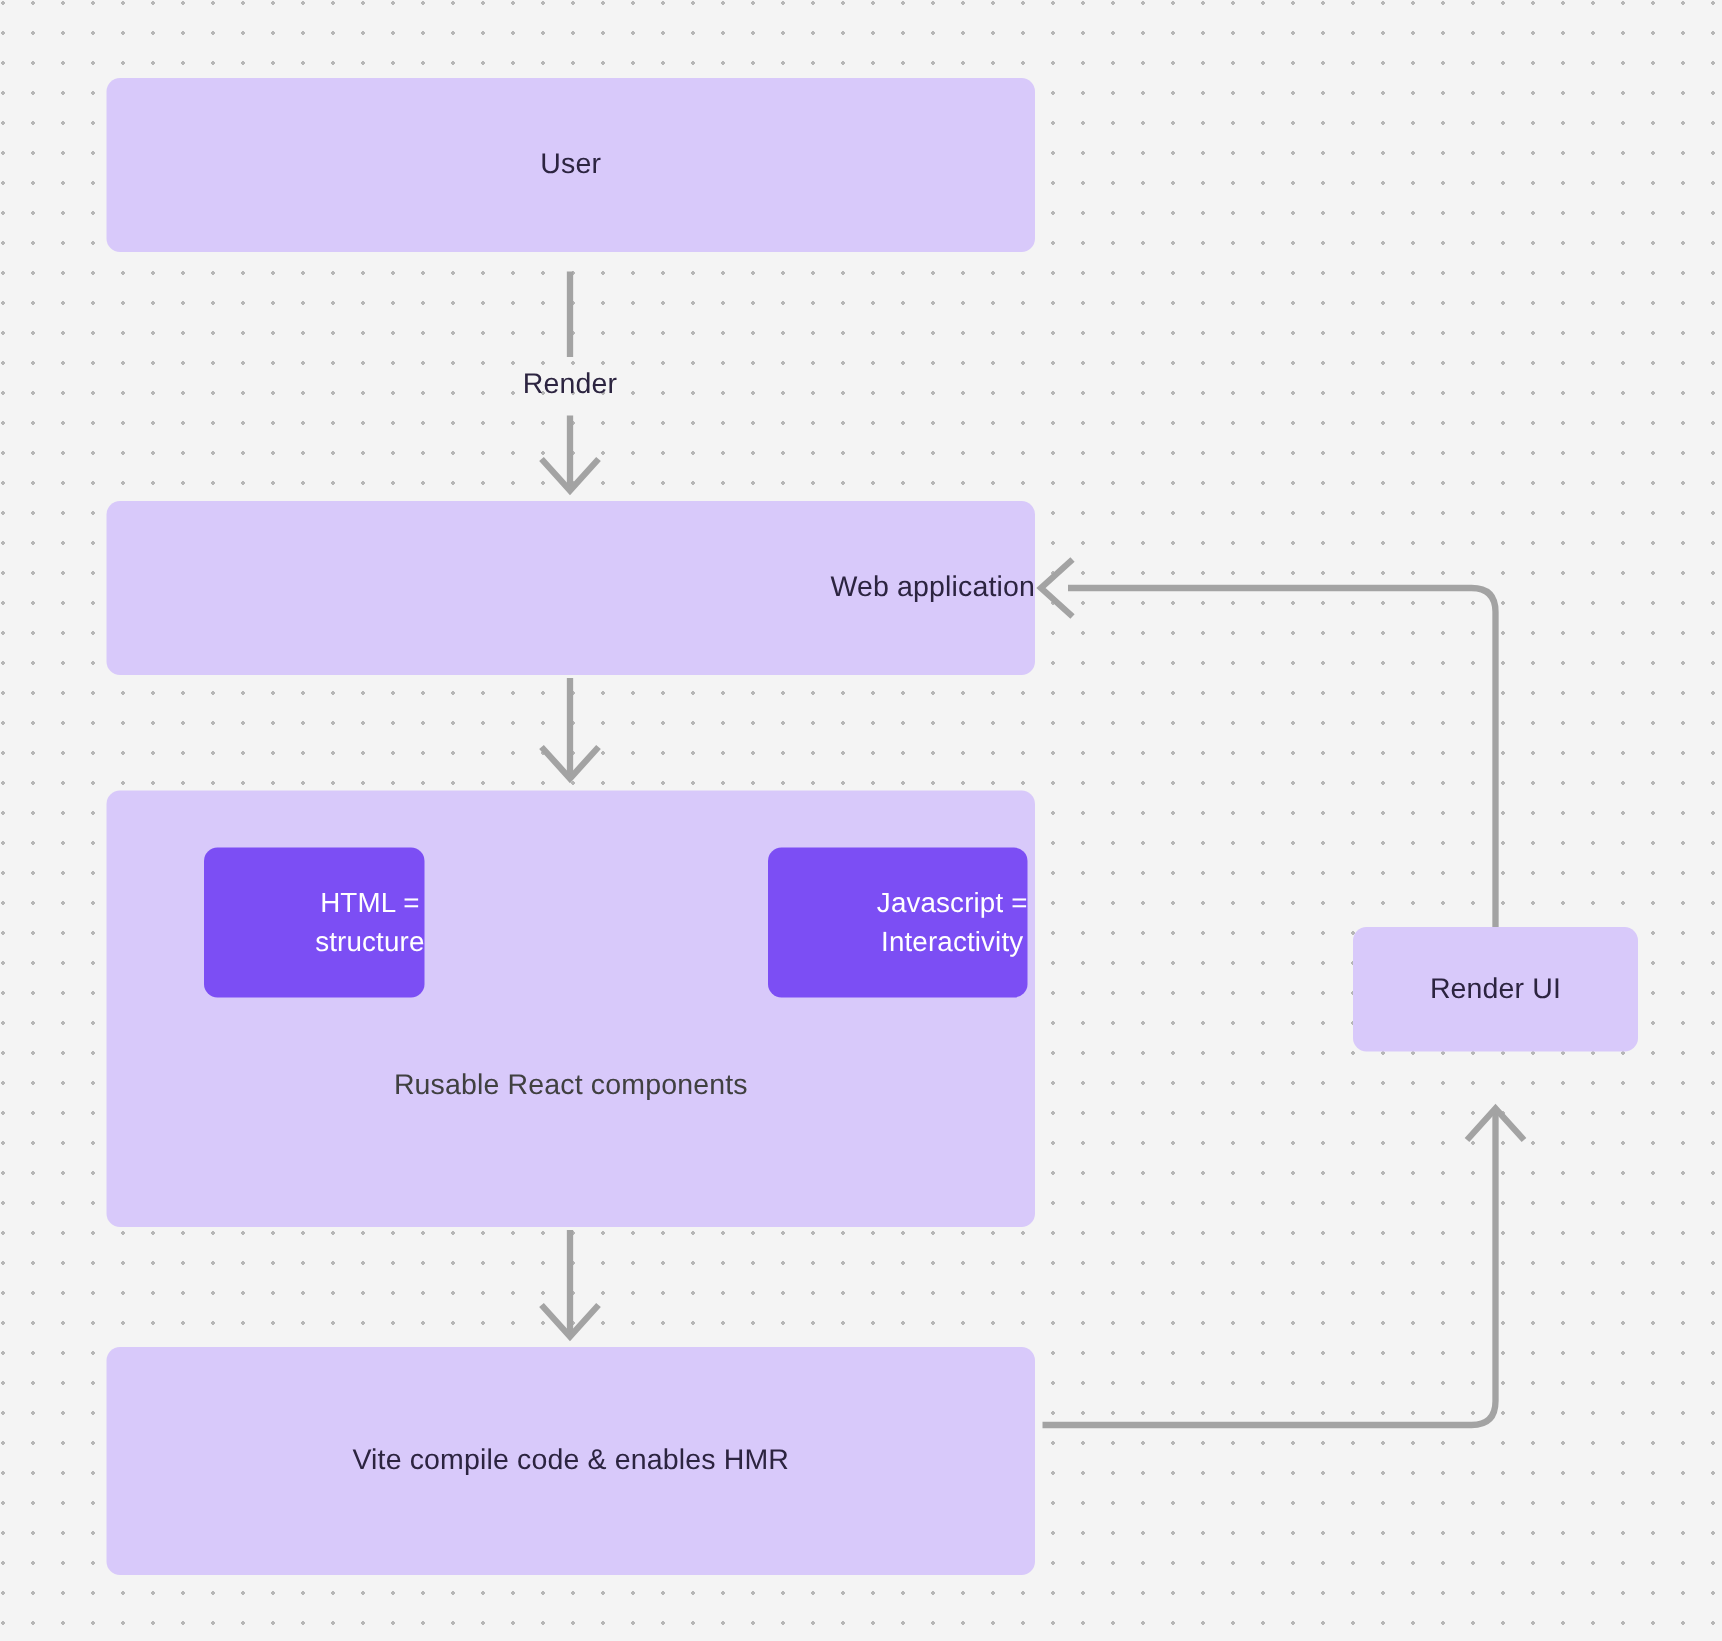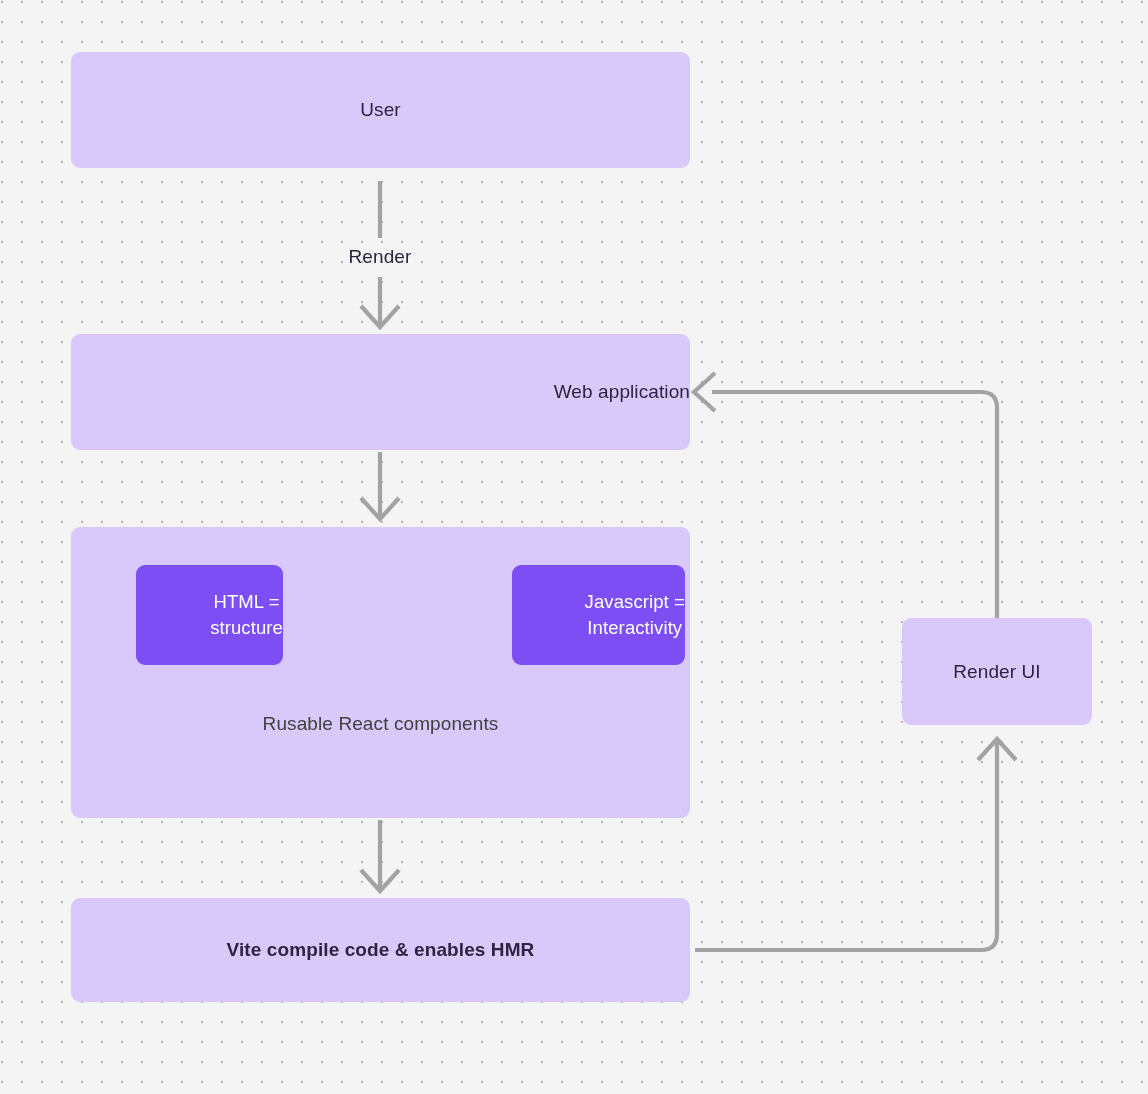--- a/index.html
+++ b/index.html
@@ -49,22 +49,22 @@
     font-size: 18.5px;
     line-height: 1.42;
     letter-spacing: 0.1px;
     white-space: pre-line;
   }
 
   
   #node-user        { left: 71px;  top: 52px;  width: 619px; height: 116px; }
   #node-webapp      { left: 71px;  top: 334px; width: 619px; height: 116px; justify-content: flex-end; }
   #node-react       { left: 71px;  top: 527px; width: 619px; height: 291px; display: block; }
-  #node-vite        { left: 71px;  top: 898px; width: 619px; height: 104px; font-weight: bold; }
-  #node-render      { left: 902px; top: 618px; width: 190px; height: 107px; }
+  #node-vite        { left: 71px;  top: 898px; width: 619px; height: 152px; }
+  #node-render      { left: 902px; top: 618px; width: 190px; height: 83px; }
 
   #node-html        { left: 65px;  top: 38px;  width: 147px; height: 100px; }
   #node-css         { left: 236px; top: 38px;  width: 147px; height: 100px; }
   #node-js          { left: 416px; top: 38px;  width: 173px; height: 100px; margin-left: 25px; }
 
   .react-inner {
     position: absolute;
     inset: 0;
   }
   #react-caption {

